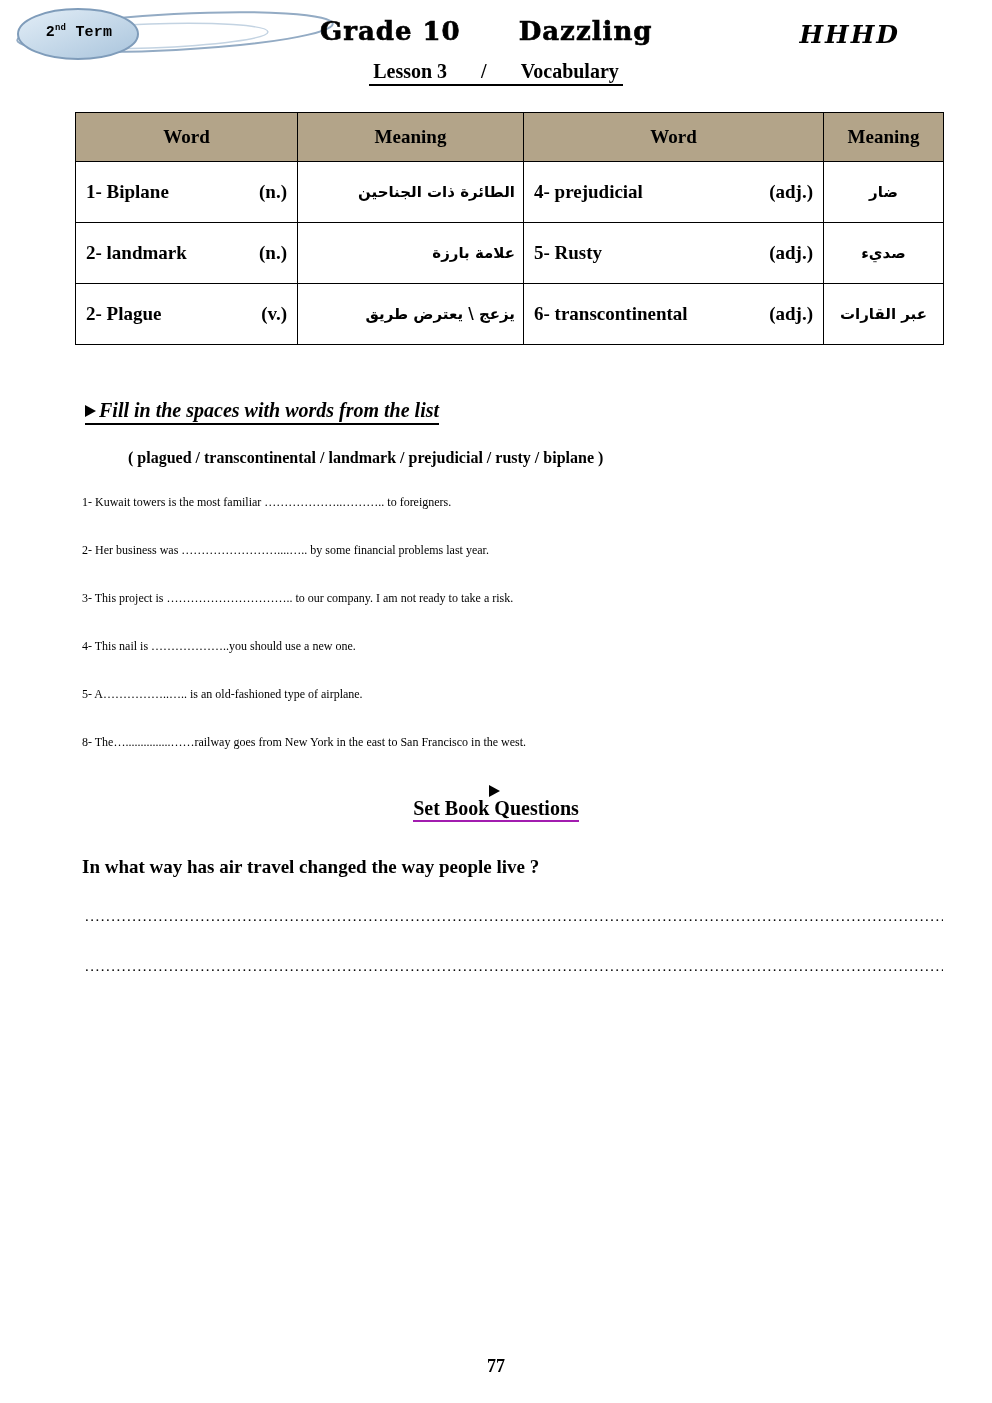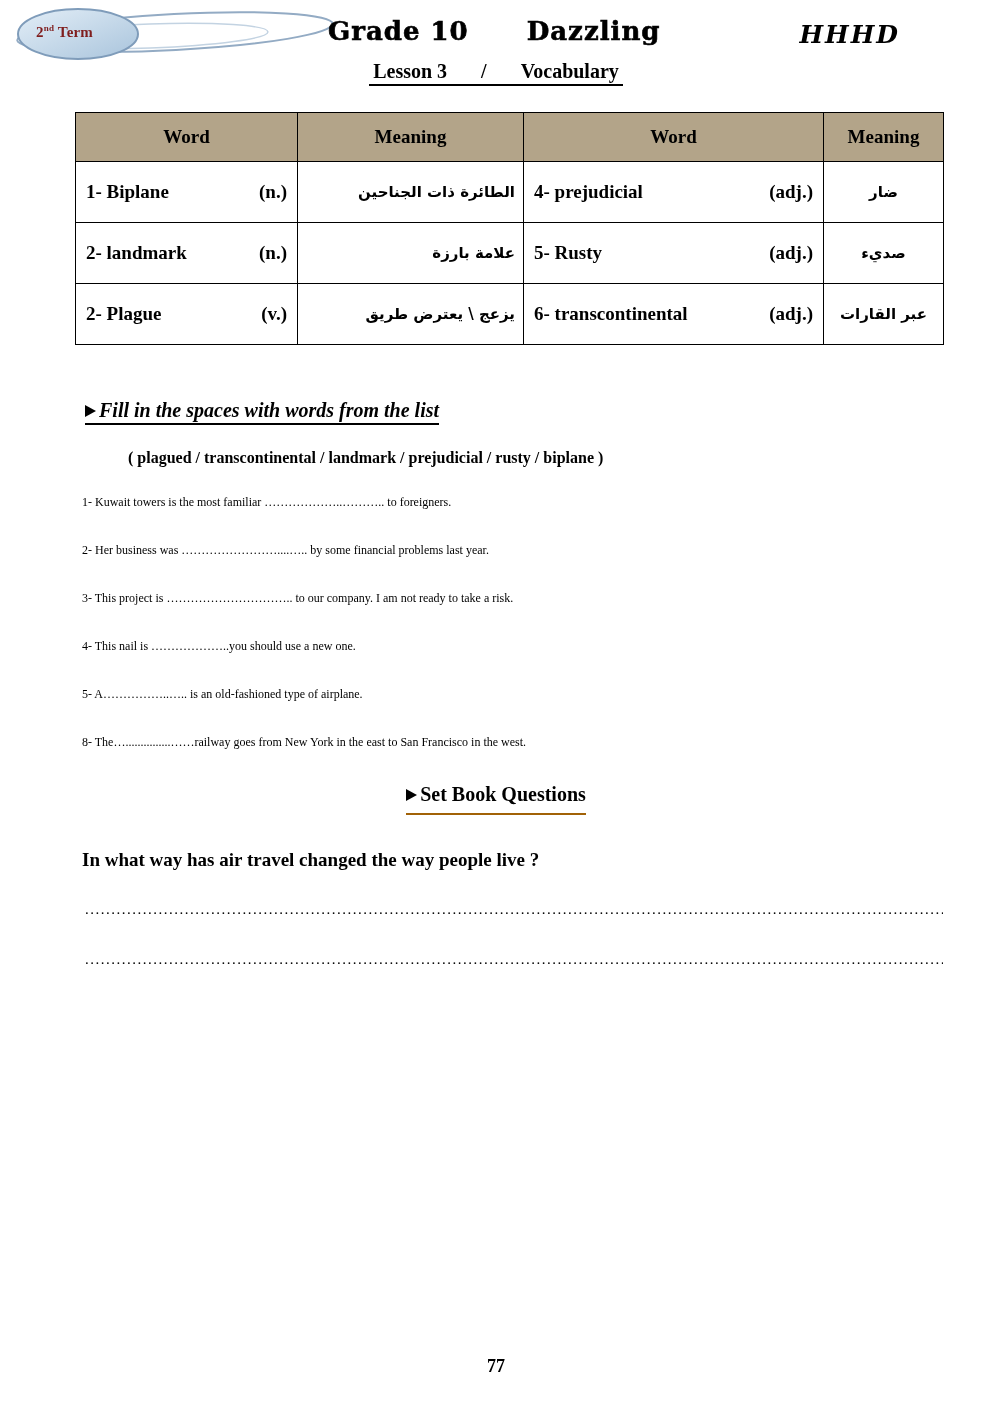--- a/index.html
+++ b/index.html
@@ -10,26 +10,26 @@
     font-family:"Liberation Serif", serif;
     color:#000;
     overflow:hidden;
   }
 
   
   .topbar{position:relative;height:58px;}
   .badge{position:absolute;left:10px;top:4px;width:330px;height:60px;}
   .badge svg{position:absolute;left:0;top:0;}
   .badge-label{
-    position:absolute;left:26px;top:19px;width:86px;
-    font-family:Liberation Serif, serif;font-weight:bold;font-size:15px;
-    color:#7f1d1d;letter-spacing:.2px;
+    position:absolute;left:26px;top:19px;width:86px;text-align:center;
+    font-family:Liberation Mono, monospace;font-weight:bold;font-size:15px;
+    color:#000000;letter-spacing:.2px;
   }
   .badge-label sup{font-size:9px;}
-  .titles{position:absolute;left:320px;top:16px;display:flex;gap:58px;margin-left:8px;}
+  .titles{position:absolute;left:320px;top:16px;display:flex;gap:58px;}
   .grade,.brand{
     font-family:"DejaVu Serif", serif;font-weight:bold;font-size:26px;
     letter-spacing:1px;-webkit-text-stroke:.6px #000;
   }
   .signature{
     position:absolute;right:92px;top:20px;
     font-family:"DejaVu Serif", serif;font-style:italic;font-weight:bold;
     font-size:25px;letter-spacing:2px;
   }
   .lesson-line{width:100%;text-align:center;margin-top:2px;}
@@ -75,22 +75,23 @@
     padding-bottom:1px;
   }
   .fill-heading .txt{font-weight:bold;font-style:italic;font-size:20px;}
   .word-bank{margin:24px 0 0 128px;font-weight:bold;font-size:16px;}
 
   .fill-items{margin:28px 0 0 82px;}
   .fill-item{font-size:12px;margin-bottom:33px;white-space:nowrap;}
 
   .setbook-heading{text-align:center;margin-top:18px;}
   .setbook-heading .inner{
-    display:inline-flex;align-items:center;border-bottom:2px solid #a16207;
-    padding-bottom:7px;
+    display:inline-flex;align-items:center;border-bottom:2px solid #a21caf;
+    padding-bottom:0;
+    flex-direction:column;
   }
   .setbook-heading .txt{font-weight:bold;font-size:20px;}
 
   .question{margin:34px 0 0 82px;font-weight:bold;font-size:19px;}
 
   .answer-line{
     margin:30px 0 0 85px;width:858px;overflow:hidden;white-space:nowrap;
     font-size:15px;letter-spacing:1.5px;height:20px;
   }
 

